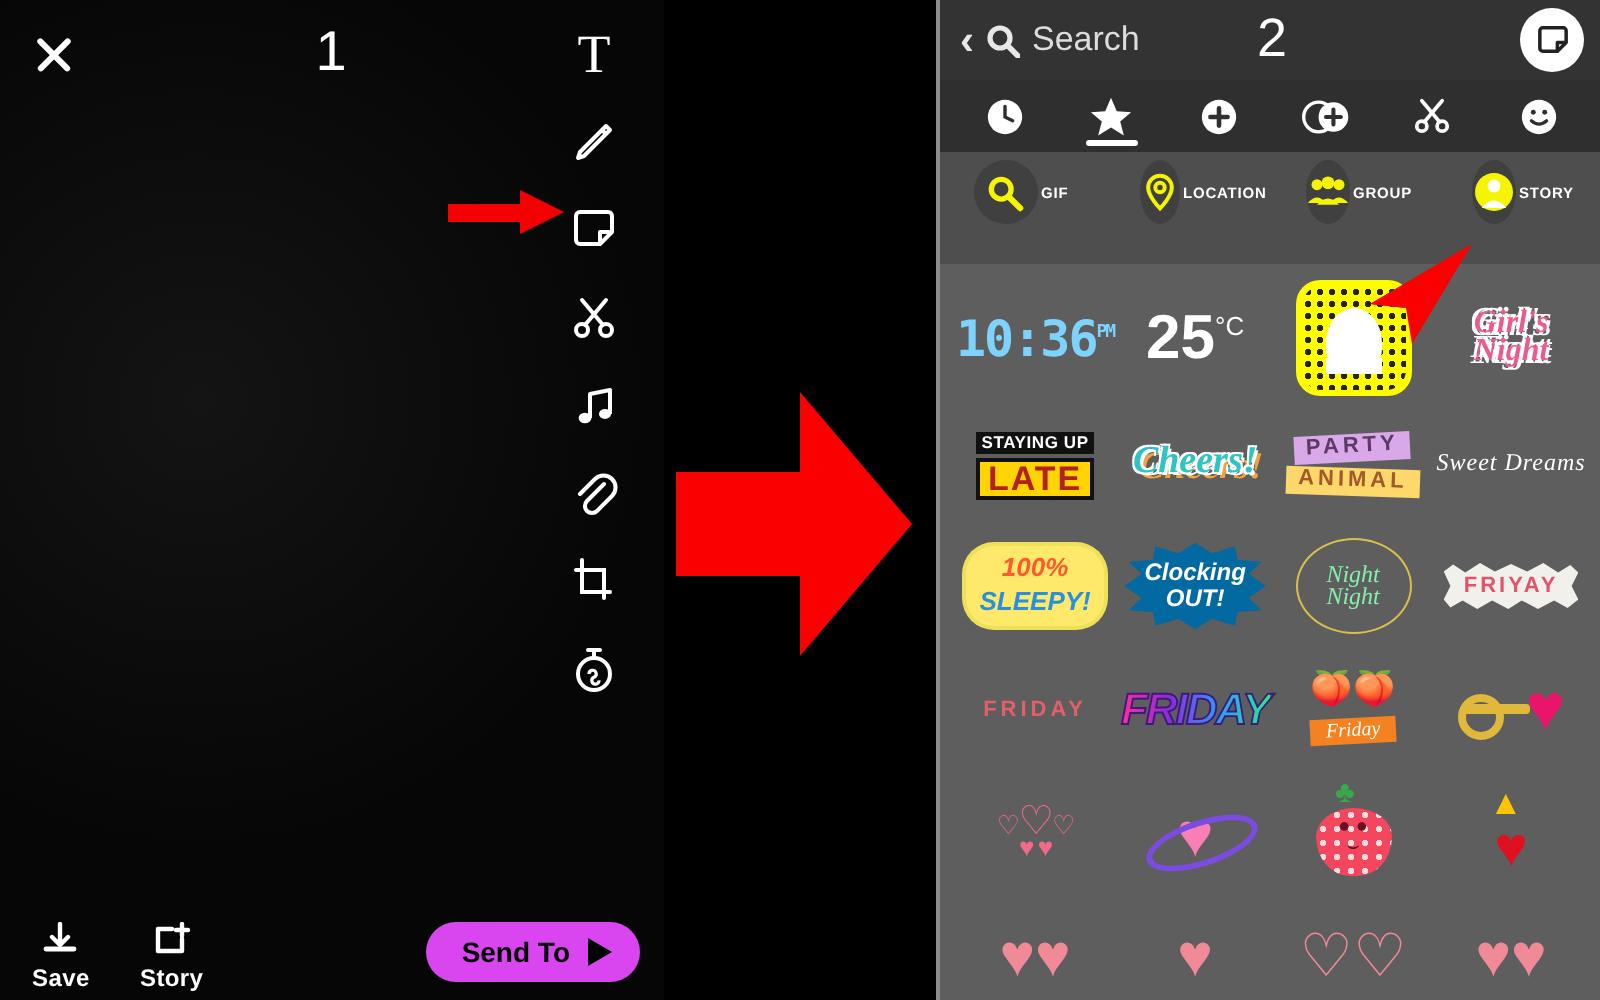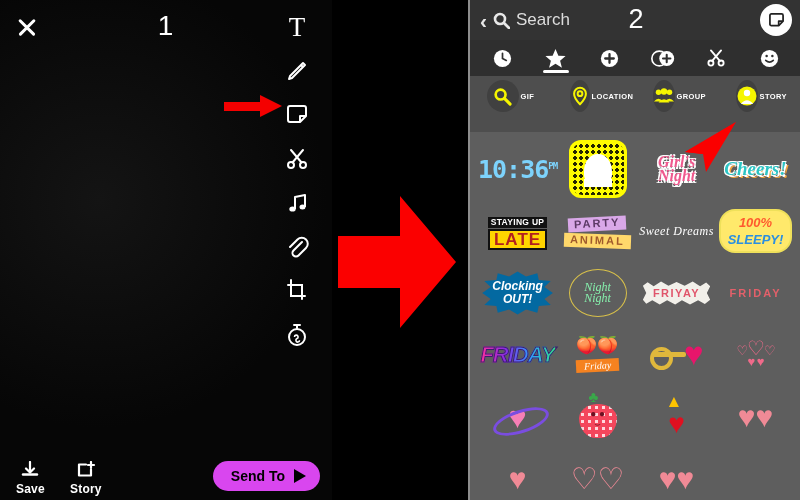--- a/index.html
+++ b/index.html
@@ -316,37 +316,40 @@
         </svg>
       </div>
     </div>
 
     <div class="grid">
 
       <div class="cell">
         <span class="clocktxt"><span>10:36</span><sup>PM</sup></span>
       </div>
       <div class="cell">
+        <span class="temptxt"><span>25</span><sup>°C</sup></span>
+      </div>
+      <div class="cell">
         <span class="snapcode">
             <span class="dots"></span>
             <span class="ghost"></span>
           </span>
       </div>
       <div class="cell">
         <span class="scriptpink">Girl's Night</span>
       </div>
 
       <div class="cell">
-        <span class="cheers">Cheers!</span>
-      </div>
-      <div class="cell">
         <span class="stayup">
           <span class="a">STAYING UP</span><br>
           <span class="b">LATE</span>
         </span>
+      </div>
+      <div class="cell">
+        <span class="cheers">Cheers!</span>
       </div>
       <div class="cell">
         <span class="party">
           <span class="p1x">PARTY</span><br>
           <span class="p2x">ANIMAL</span>
         </span>
       </div>
       <div class="cell">
         <span class="sweetdr">Sweet Dreams</span>
       </div>

